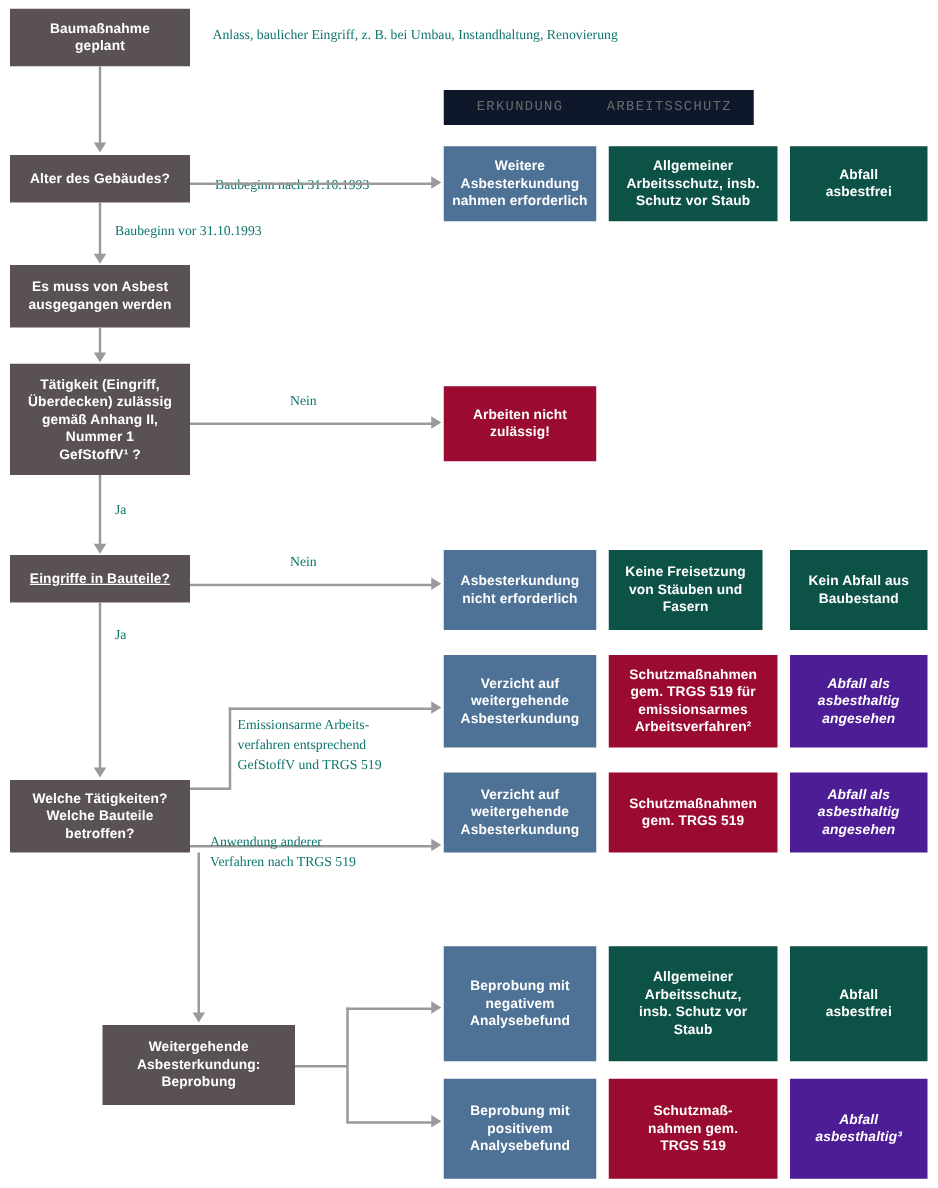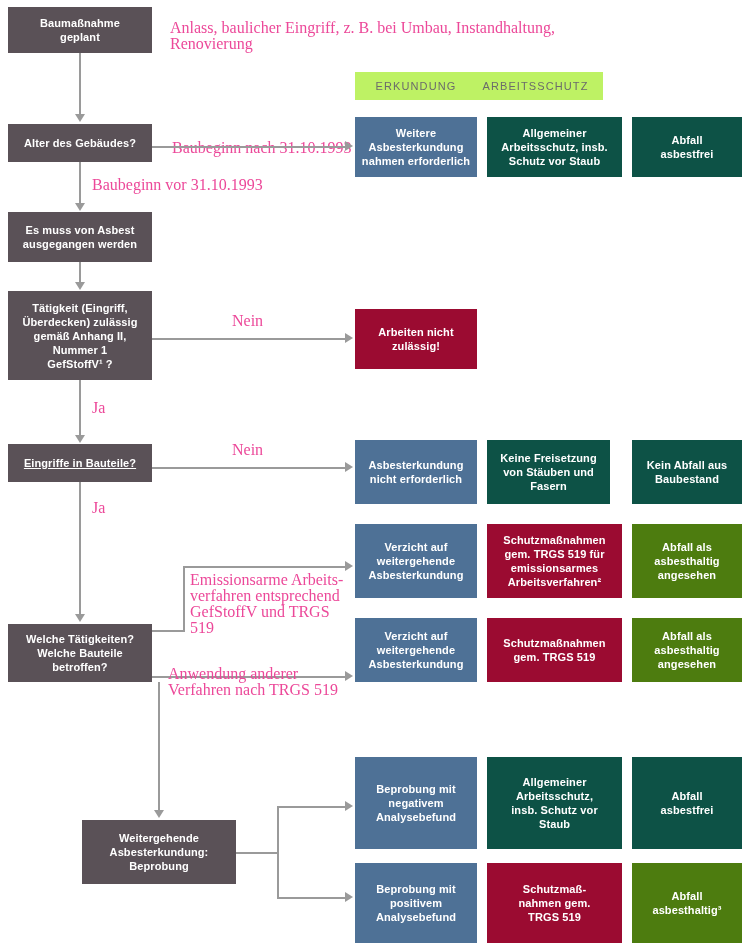--- a/index.html
+++ b/index.html
@@ -29,43 +29,44 @@
     line-height: 14px;
     font-weight: 600;
     padding: 4px 6px;
     letter-spacing: .1px;
     white-space: pre-line;
   }
   .box.gray   { background: #5a5157; }
   .box.blue   { background: #4e7196; }
   .box.green  { background: #0d5246; }
   .box.red    { background: #9b0b31; }
-  .box.orange { background: #4d7c0f; }
+  .box.orange { background: #4c1d95; font-style: italic; }
 
   .colhead {
     position: absolute;
     box-sizing: border-box;
-    background: #bef264;
+    background: #0f172a;
     color: #6b6b6b;
     font-size: 11px;
     letter-spacing: 1.1px;
     font-weight: 400;
     display: flex;
     align-items: center;
     justify-content: center;
     text-align: left;
+    font-family: Liberation Mono, monospace;
   }
 
   
   .note {
     position: absolute;
     font-family: "Liberation Serif", serif;
-    font-size: 16px;
+    font-size: 11px;
     line-height: 16px;
-    color: #ec4899;
+    color: #0f766e;
     white-space: pre-line;
   }
 
   
   .ln {
     position: absolute;
     background: #9a9a9a;
   }
   .ln.h { height: 1.6px; }
   .ln.v { width: 1.6px; }

